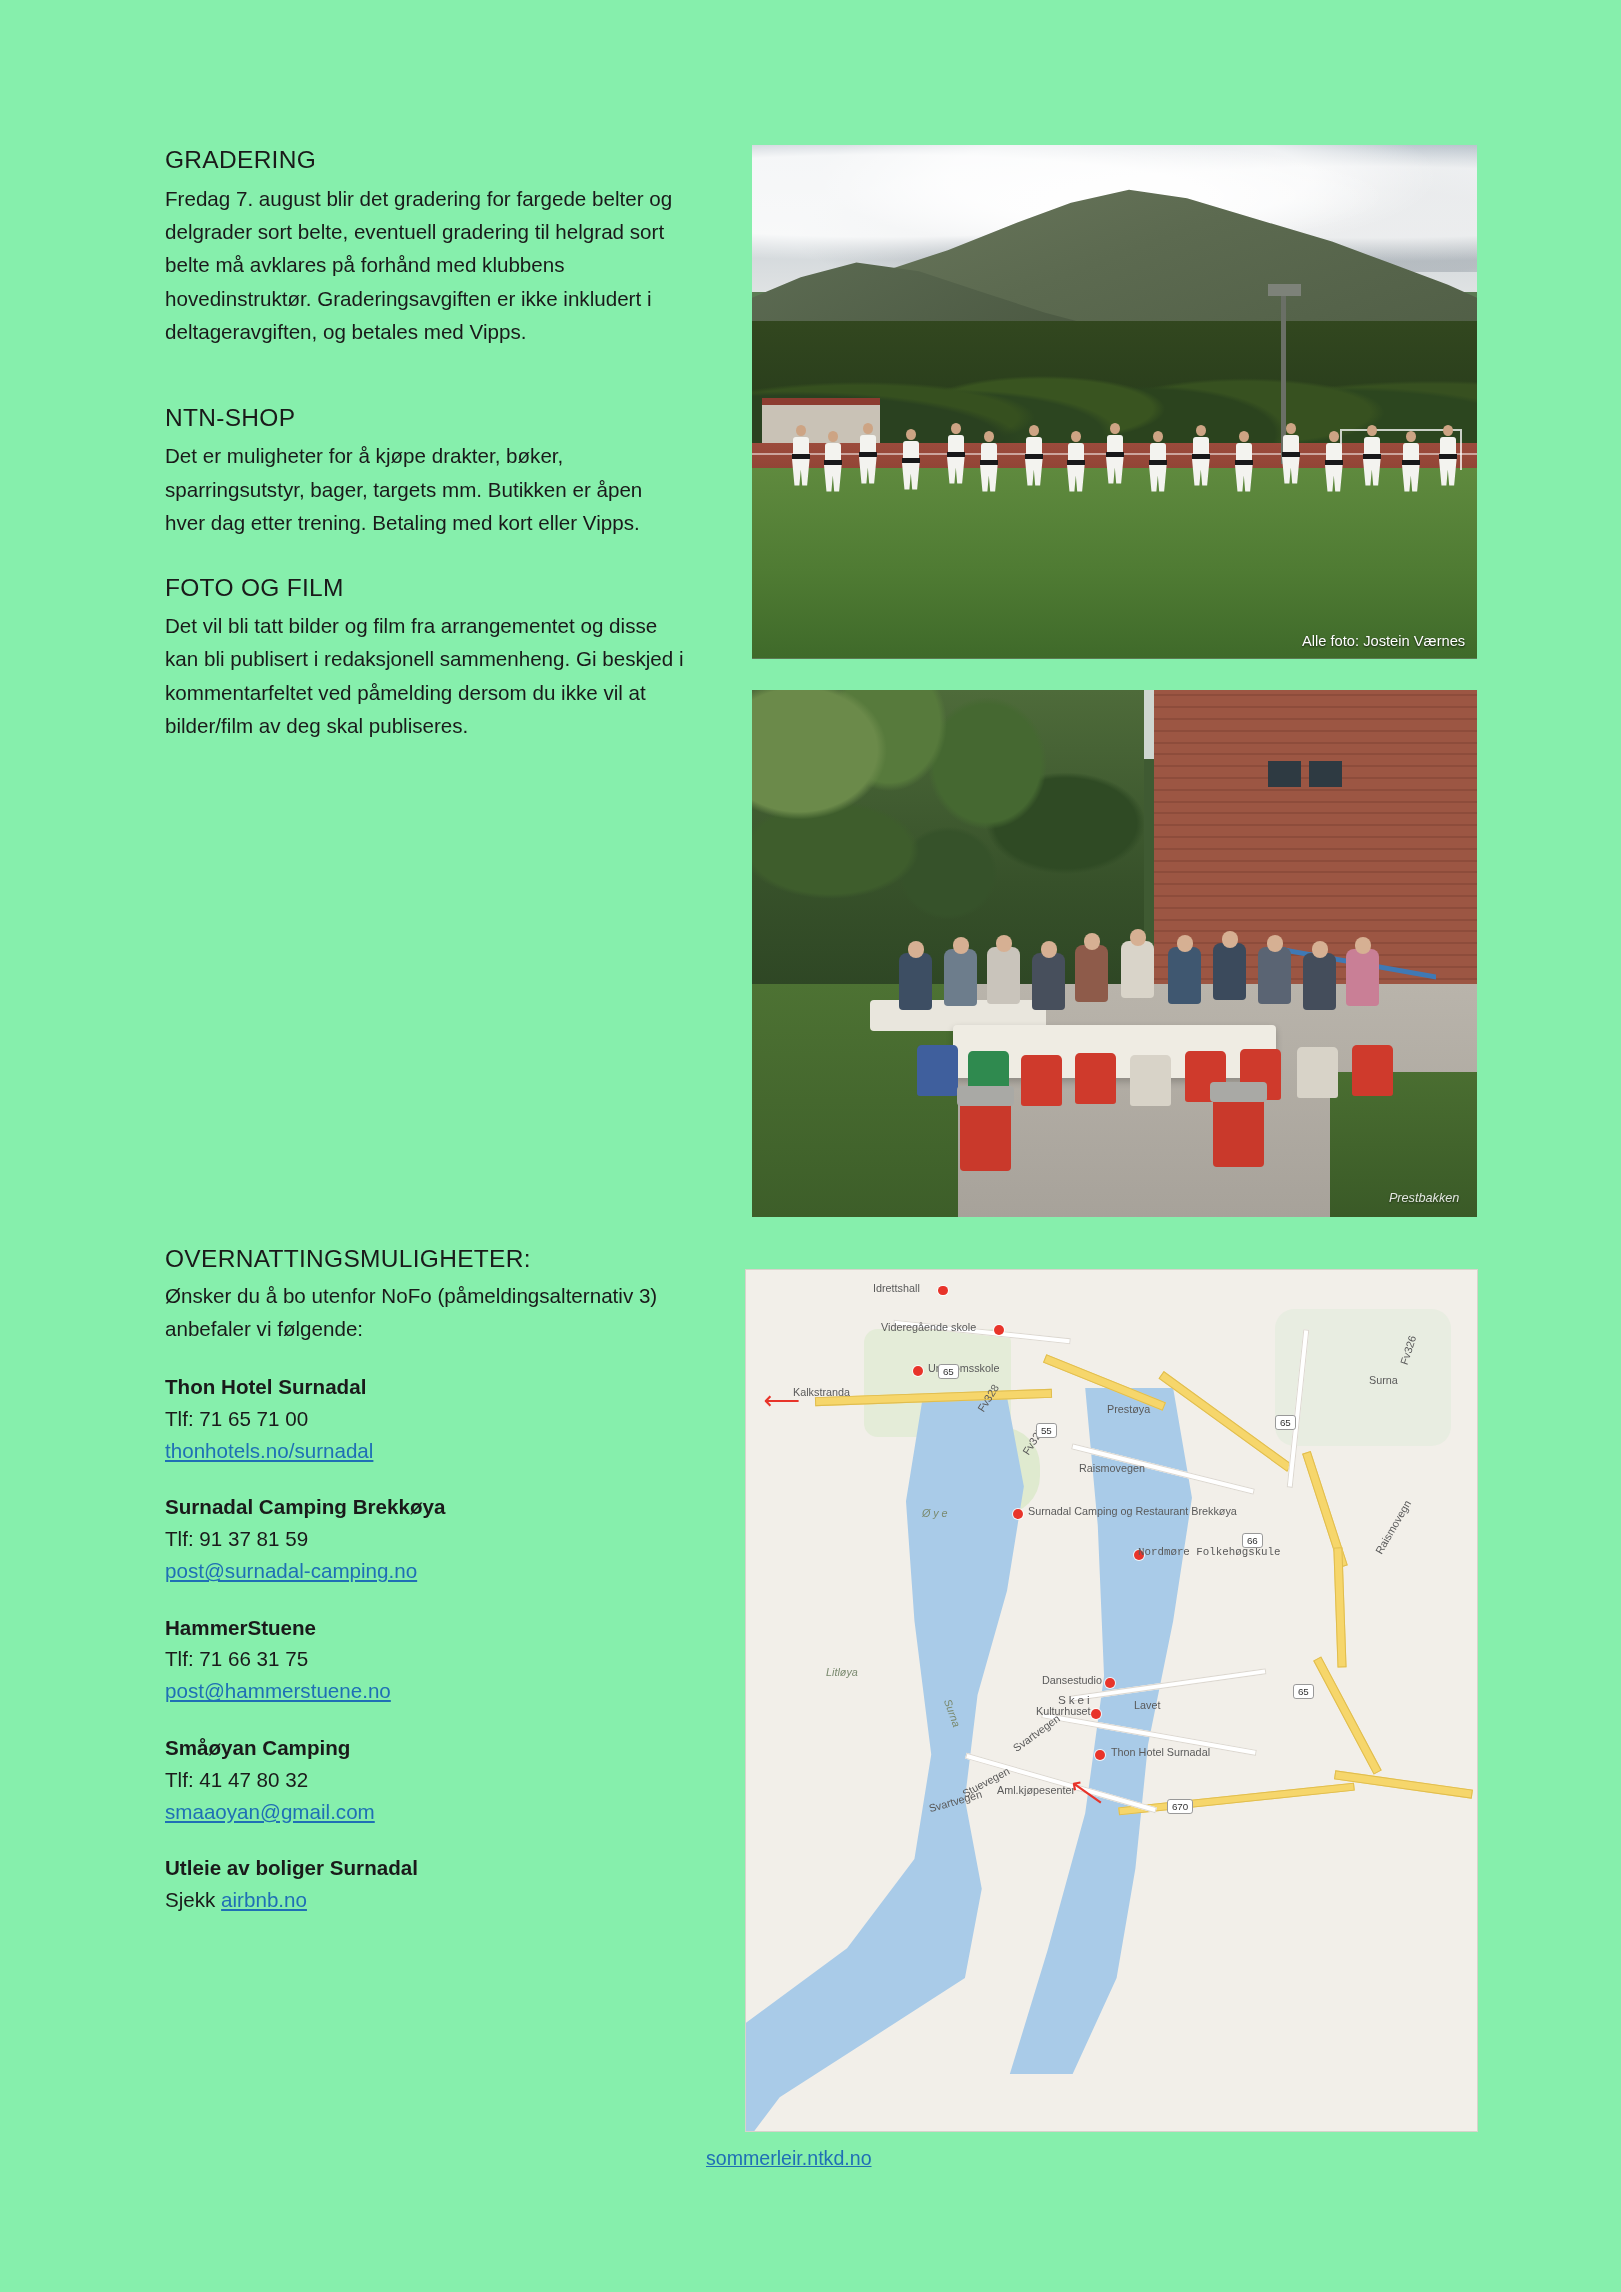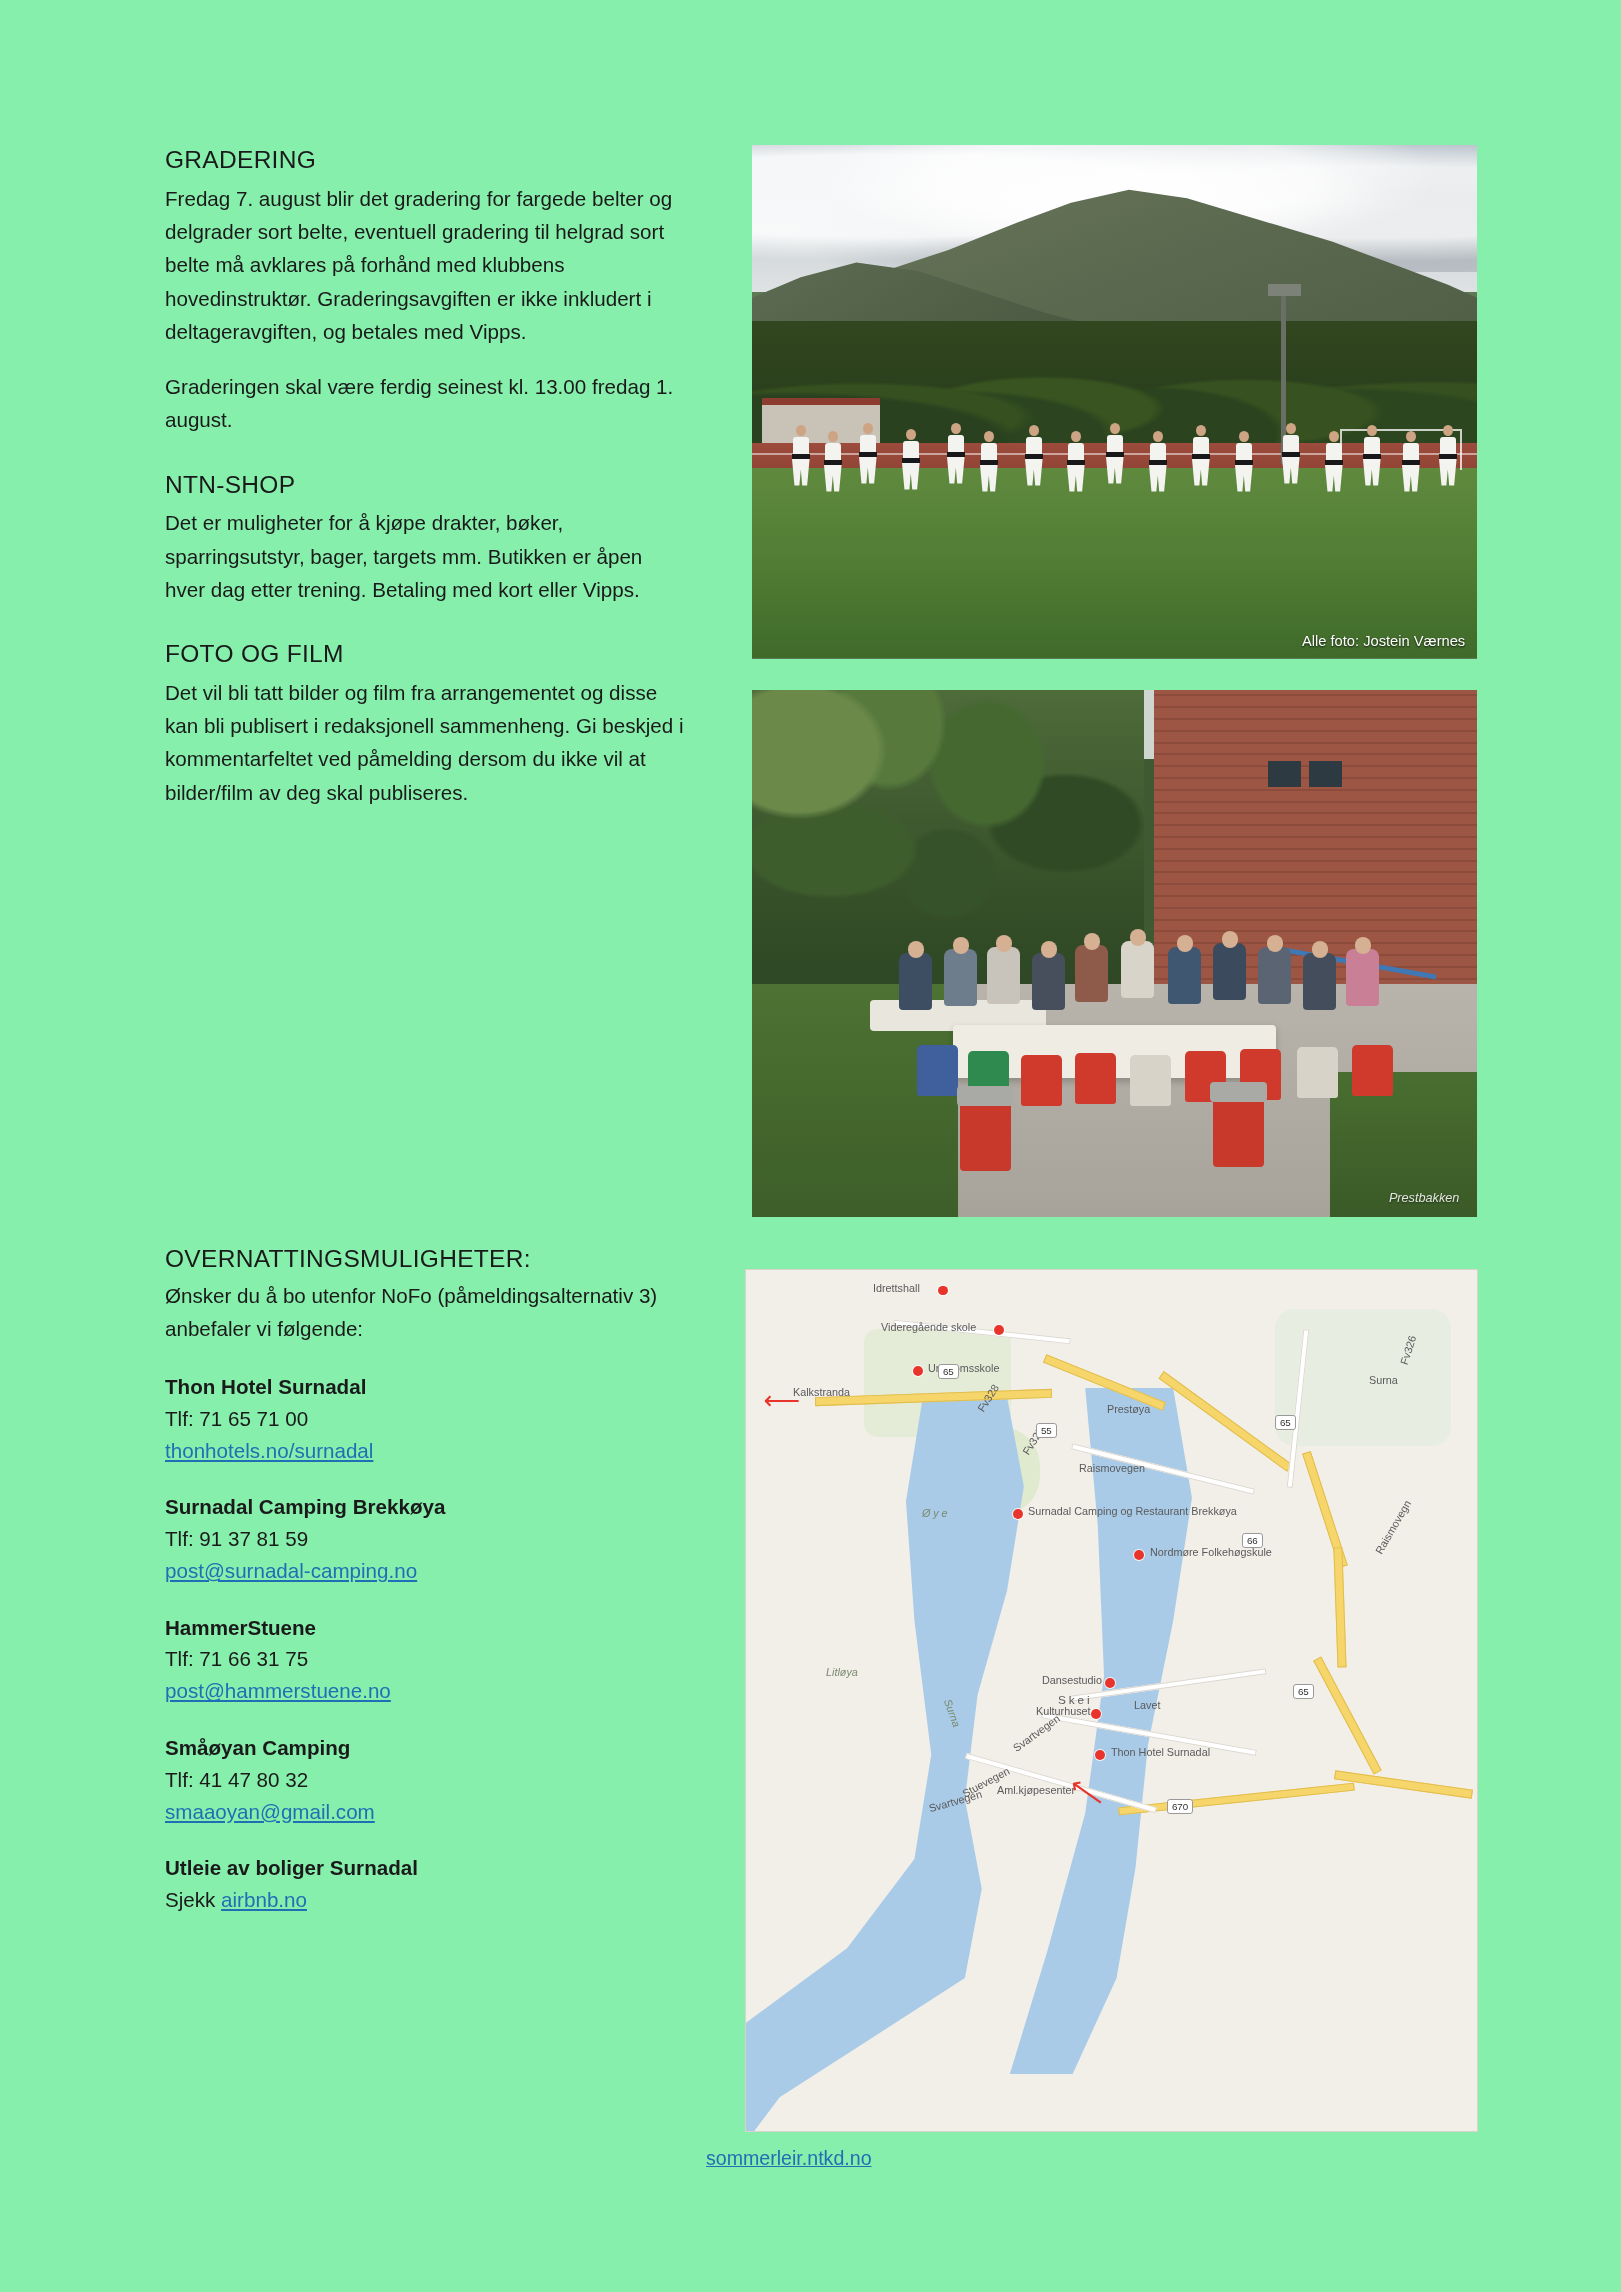--- a/index.html
+++ b/index.html
@@ -321,21 +321,20 @@
 </head>
 <body>
 
 <div class="page">
 
   <div class="left-col">
 
     <h2 class="sec-heading">GRADERING</h2>
     <p class="body-text">Fredag 7. august blir det gradering for fargede belter og delgrader sort belte, eventuell gradering til helgrad sort belte må avklares på forhånd med klubbens hovedinstruktør. Graderingsavgiften er ikke inkludert i deltageravgiften, og betales med Vipps.</p>
     <div class="gap-sm"></div>
-    <p class="body-text">Graderingen skal være ferdig seinest kl. 13.00 fredag 1. august.</p>
 
     <div class="gap-md"></div>
 
     <h2 class="sec-heading">NTN-SHOP</h2>
     <p class="body-text">Det er muligheter for å kjøpe drakter, bøker, sparringsutstyr, bager, targets mm. Butikken er åpen hver dag etter trening. Betaling med kort eller Vipps.</p>
 
     <div class="gap-md"></div>
 
     <h2 class="sec-heading">FOTO OG FILM</h2>
     <p class="body-text">Det vil bli tatt bilder og film fra arrangementet og disse kan bli publisert i redaksjonell sammenheng. Gi beskjed i kommentarfeltet ved påmelding dersom du ikke vil at bilder/film av deg skal publiseres.</p>
@@ -605,21 +604,21 @@
     <div class="map-label" style="left:182px; top:92px;">Ungdomsskole</div>
     <div class="map-label" style="left:47px;  top:116px;">Kalkstranda</div>
     <div class="map-label" style="left:361px; top:133px;">Prestøya</div>
     <div class="map-label" style="left:227px; top:122px; transform:rotate(-58deg);">Fv328</div>
     <div class="map-label" style="left:272px; top:165px; transform:rotate(-58deg);">Fv325</div>
     <div class="map-label" style="left:647px; top:74px;  transform:rotate(-72deg);">Fv326</div>
     <div class="map-label" style="left:623px; top:104px;">Surna</div>
     <div class="map-label" style="left:333px; top:192px;">Raismovegen</div>
     <div class="map-label" style="left:282px; top:235px;">Surnadal Camping og Restaurant Brekkøya</div>
     <div class="map-label" style="left:617px; top:251px; transform:rotate(-60deg);">Raismovegn</div>
-    <div class="map-label" style="left:404px; top:276px;">Nordmøre Folkehøgskule</div>
+    <div class="map-label" style="left:392px; top:276px;font-family:Liberation Mono, monospace;">Nordmøre Folkehøgskule</div>
     <div class="map-label italic" style="left:176px; top:237px; letter-spacing:2.9px;">Øye</div>
     <div class="map-label italic" style="left:80px;  top:396px;">Litløya</div>
     <div class="map-label italic" style="left:192px; top:437px; transform:rotate(70deg);">Surna</div>
     <div class="map-label" style="left:296px; top:404px;">Dansestudio</div>
     <div class="map-label" style="left:312px; top:423px; letter-spacing:2.9px; font-size:11.8px;">Skei</div>
     <div class="map-label" style="left:290px; top:435px;">Kulturhuset</div>
     <div class="map-label" style="left:388px; top:429px;">Lavet</div>
     <div class="map-label" style="left:263px; top:457px; transform:rotate(-36deg);">Svartvegen</div>
     <div class="map-label" style="left:365px; top:476px;">Thon Hotel Surnadal</div>
     <div class="map-label" style="left:251px; top:514px;">Aml.kjøpesenter</div>

